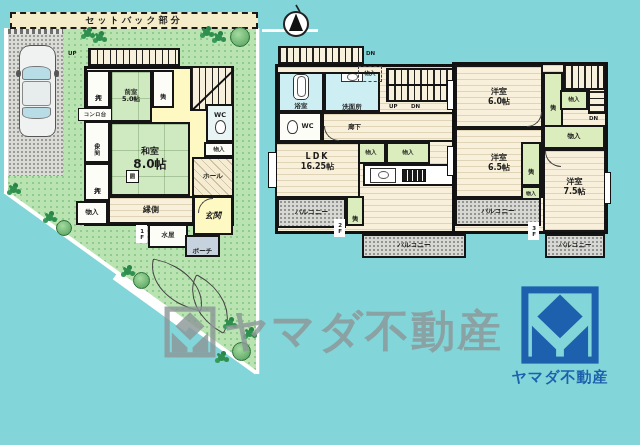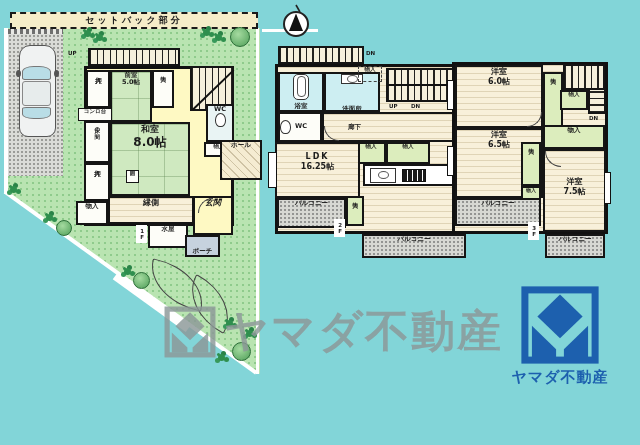--- a/index.html
+++ b/index.html
@@ -17,21 +17,21 @@
   .tatami{background-color:#cfe9c0;background-image:linear-gradient(to right,rgba(90,130,80,.35) 1px,transparent 1px),linear-gradient(to bottom,rgba(90,130,80,.35) 1px,transparent 1px);background-size:26px 26px;}
   .wood{background-color:#f8f0da;background-image:linear-gradient(to bottom,rgba(160,140,90,.28) 1px,transparent 1px);background-size:100% 6px;}
   .plainwood{background:#fef9c3;font-style:italic;}
   .wet{background:#cdeef2;gap:22px;}
   .closet{background:#dcedbd;}
   .white{background:#fdfdf8;}
   .hatchdiag{background-color:#f5ecd2;background-image:repeating-linear-gradient(45deg,rgba(120,100,60,.3) 0 1px,transparent 1px 6px);}
   .treads{background:repeating-linear-gradient(90deg,#23221f 0 1.4px,#f6f0dc 1.4px 6.5px);}
   .porchfill{background:#c6d2de;}
   
-  .rm{border:2px solid #151515;display:flex;align-items:center;flex-direction:column;overflow:hidden;text-align:center;}
+  .rm{border:2px solid #151515;display:flex;align-items:center;justify-content:center;flex-direction:column;overflow:hidden;text-align:center;}
   .outline{border:3px solid #111;}
   .lb{font-size:8px;line-height:1.2;font-weight:600;color:#1c1c1c;}
   .lb-s{font-size:6.5px;line-height:1.1;font-weight:600;color:#1c1c1c;}
   .lb-xs{font-size:5.5px;line-height:1;font-weight:600;color:#1c1c1c;}
   .v{writing-mode:vertical-rl;text-orientation:upright;letter-spacing:0;}
   .arc{border:1.2px solid #444;background:transparent;}
   .wline{background:#fff;}
   .bush{border-radius:50%;background:radial-gradient(circle at 40% 35%,#a5dba0,#4f9e58);border:1px solid #2c6e38;}
   .shrub{width:7px;height:7px;border-radius:50%;background:#2f8f4e;
     box-shadow:5px 2px 0 -1px #2f8f4e,-4px 3px 0 -1px #37995a,2px -4px 0 -1px #2a8348,-3px -3px 0 -2px #2f8f4e;}
@@ -141,21 +141,21 @@
     <div class="abs rm white" style="left:126px;top:170px;width:13px;height:13px;border-width:1.5px;">
       <span class="lb-xs">囲</span>
     </div>
     <div class="abs rm" style="left:206px;top:104px;width:28px;height:38px;background:#e9f4f4;">
       <span class="lb-s">WC</span>
       <span class="toilet"></span>
     </div>
     <div class="abs rm white" style="left:204px;top:142px;width:30px;height:15px;">
       <span class="lb-xs">物入</span>
     </div>
-    <div class="abs rm hatchdiag" style="left:192px;top:140px;width:42px;height:40px;margin-left:28px;">
+    <div class="abs rm hatchdiag" style="left:192px;top:157px;width:42px;height:40px;">
       <span class="lb-s">ホール</span>
     </div>
     <div class="abs rm wood" style="left:108px;top:196px;width:86px;height:28px;">
       <span class="lb">縁側</span>
     </div>
     <div class="abs rm white" style="left:148px;top:224px;width:40px;height:24px;">
       <span class="lb-s">水屋</span>
     </div>
     <div class="abs rm plainwood" style="left:193px;top:196px;width:40px;height:39px;">
       <span class="lb">玄関</span>

